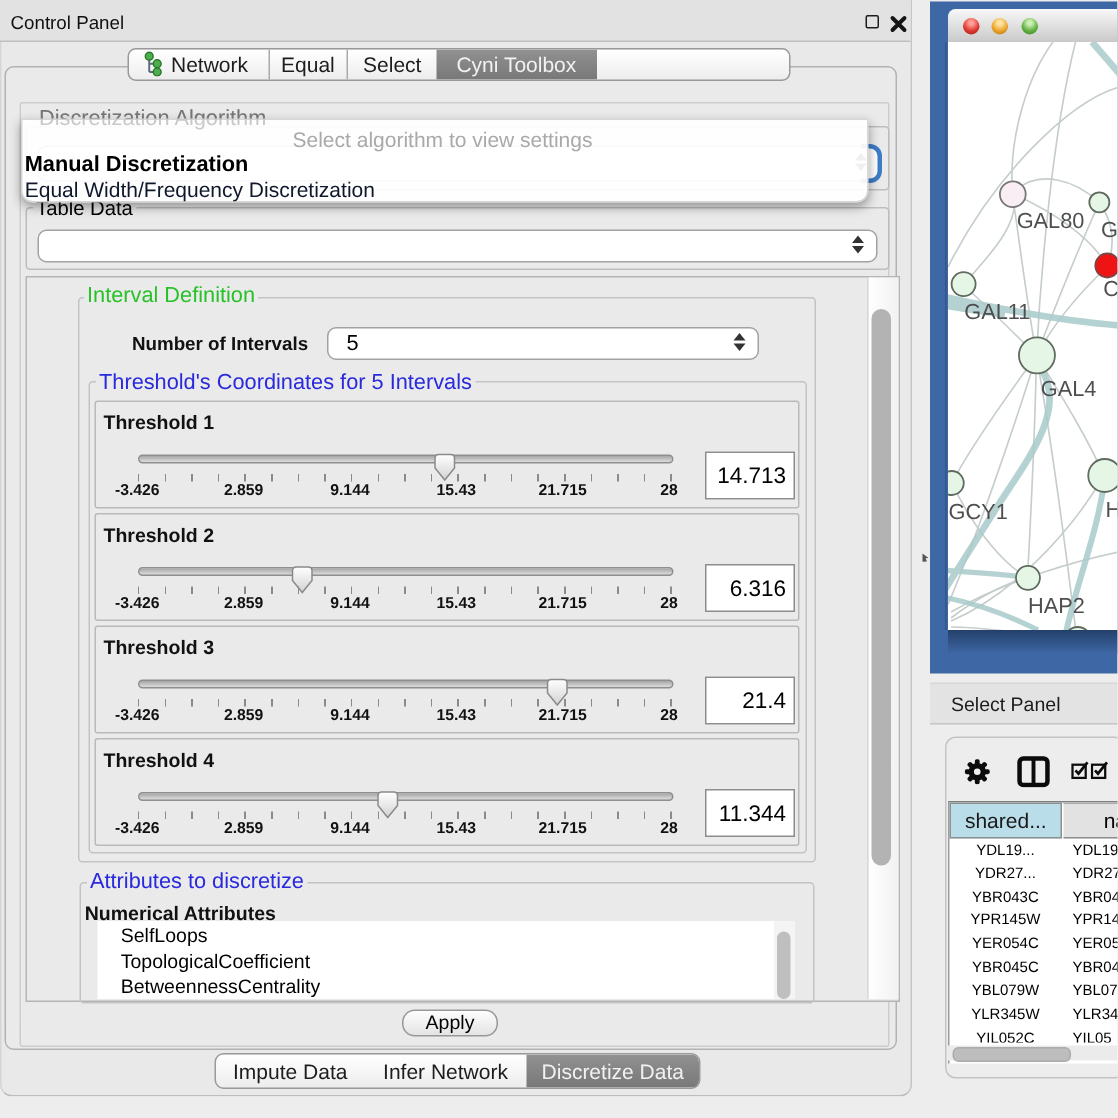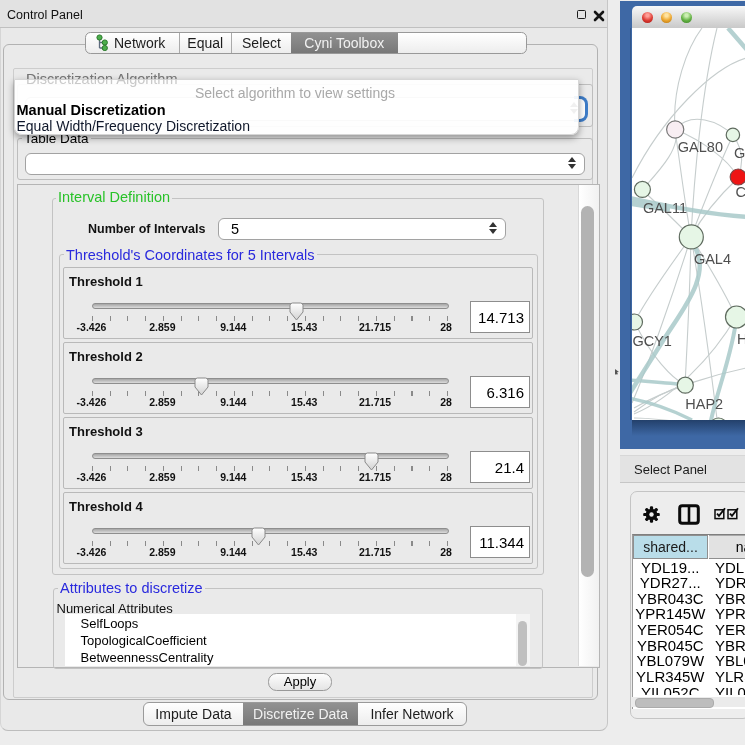--- a/index.html
+++ b/index.html
@@ -13,21 +13,21 @@
 .thp{position:absolute;left:62.5px;width:468px;height:70px;border:1px solid #b9b9b9;border-radius:2px}
 .thl{position:absolute;left:5.5px;top:6px;font-weight:bold;font-size:13px;color:#111}
 .track{position:absolute;left:28px;top:35px;width:355.5px;height:4.5px;border:1px solid #8e8e8e;border-radius:3px;background:linear-gradient(#a6a6a6,#dcdcdc)}
 .ticks{position:absolute;left:28.5px;top:48.5px;width:356px;height:4.5px;background:repeating-linear-gradient(to right,#8a8a8a 0 1px,transparent 1px 17.75px)}
 .tlab{position:absolute;top:53.5px;width:60px;text-align:center;font-size:10.5px;font-weight:bold;color:#111}
 .vbox{position:absolute;left:406.5px;top:33px;width:53px;height:30.5px;background:#fff;border:1.5px solid #8d8d8d;font-size:15px;text-align:right;padding-right:5px;line-height:31px;color:#000;opacity:.999}
 .thumb{position:absolute;top:34px;width:15px;height:19px}
 .tabseg{height:20px;line-height:20px;font-size:14px;color:#1d1d1d;text-align:center;float:left;box-sizing:border-box}
 .sep{border-left:1px solid #aaa}
 .dark{background:linear-gradient(#919191,#787878);color:#f1f1f1}
-.row1{height:15.65px;line-height:15.65px;font-size:15px;color:#000;white-space:nowrap}
+.row1{height:15.65px;line-height:15.65px;font-size:10px;color:#000;white-space:nowrap}
 </style></head>
 <body>
 
 <div class="a" style="left:0;top:0;width:606px;height:730px;background:#e9e9e9;border-right:1px solid #c6c6c6;border-bottom:1px solid #bdbdbd;border-left:1px solid #d5d5d5;border-radius:0 0 8px 8px"></div>
 <div class="a" style="left:0;top:0;width:607px;height:27px;background:#e2e2e2;border-bottom:1px solid #c0c0c0"></div>
 <div class="a" style="left:7px;top:7.5px;font-size:12.5px;color:#111">Control Panel</div>
 <div class="a" style="left:577px;top:10px;width:7px;height:7px;border:1.8px solid #1c1c1c;border-radius:1.5px"></div>
 <svg class="a" style="left:593px;top:9.5px" width="12" height="12" viewBox="0 0 12 12">
     <path d="M2 2 L10 10 M10 2 L2 10" stroke="#141414" stroke-width="2.6" stroke-linecap="round"></path>
   </svg>
@@ -150,35 +150,35 @@
     <div class="tlab" style="left:68.9px">2.859</div>
     <div class="tlab" style="left:139.8px">9.144</div>
     <div class="tlab" style="left:210.7px">15.43</div>
     <div class="tlab" style="left:281.6px">21.715</div>
     <div class="tlab" style="left:352.5px">28</div>
   <div class="vbox">11.344</div>
 </div>
 
 <div class="grp" style="left:53px;top:587.5px;width:488px;height:79px;border-color:#c3c3c3"></div>
 <div class="gt" style="left:58px;top:580px;color:#2929dd">Attributes to discretize</div>
-<div class="a" style="left:56.5px;top:600.5px;font-size:13px;font-weight:normal;color:#111">Numerical Attributes</div>
+<div class="a" style="left:56.5px;top:600.5px;font-size:13px;font-weight:bold;color:#111">Numerical Attributes</div>
 <div class="a" style="left:64.5px;top:613.5px;width:465px;height:52.5px;background:#fff">
   <div style="position:absolute;left:16px;top:2px;font-size:13px">SelfLoops</div>
   <div style="position:absolute;left:16px;top:19px;font-size:13px">TopologicalCoefficient</div>
   <div style="position:absolute;left:16px;top:36px;font-size:13px">BetweennessCentrality</div>
   <div style="position:absolute;right:0;top:0;width:14px;height:52.5px;background:#f4f4f4"></div>
   <div style="position:absolute;right:2.5px;top:7.5px;width:9px;height:45px;border-radius:4.5px;background:#bfbfbf"></div>
 </div>
 
 <div class="a" style="left:268px;top:672.5px;width:62px;height:16px;border:1px solid #989898;border-radius:8.5px;background:linear-gradient(#fdfdfd,#e4e4e4);text-align:center;font-size:13px;line-height:16px;color:#000">Apply</div>
 
 <div class="a" style="left:143px;top:702px;width:324px;height:24px;border:1px solid #9a9a9a;border-radius:6px;background:linear-gradient(#fff,#ededed);overflow:hidden;box-sizing:border-box">
   <div class="tabseg" style="width:99px;height:22px;line-height:22px">Impute Data</div>
+  <div class="tabseg" style="width:108px;height:22px;line-height:22px">Infer Network</div>
   <div class="tabseg dark" style="width:115px;height:22px;line-height:22px">Discretize Data</div>
-  <div class="tabseg" style="width:108px;height:22px;line-height:22px">Infer Network</div>
 </div>
 
 <div class="a" style="left:620px;top:1px;width:125px;height:448px;background:#3e68a5"></div>
 <div class="a" style="left:631.5px;top:6px;width:113.5px;height:22px;background:linear-gradient(#f8f8f8,#c9c9c9);border-radius:5px 0 0 0;border-bottom:1px solid #9a9a9a"></div>
 <div class="a" style="left:641.7px;top:12px;width:11px;height:11px;border-radius:50%;background:radial-gradient(circle at 50% 30%,#ff9d96 0 15%,#dd3b33 55%,#a01510 100%)"></div>
 <div class="a" style="left:661.2px;top:12px;width:11px;height:11px;border-radius:50%;background:radial-gradient(circle at 50% 30%,#ffe3a0 0 15%,#eca62e 55%,#b06f0a 100%)"></div>
 <div class="a" style="left:681px;top:12px;width:11px;height:11px;border-radius:50%;background:radial-gradient(circle at 50% 30%,#ccefb2 0 15%,#64b244 55%,#357f20 100%)"></div>
 <div class="a" style="left:631.5px;top:28px;width:113.5px;height:392px;background:#fff;overflow:hidden">
 <svg width="114" height="392" viewBox="0 0 114 392">
   <g fill="none" stroke="#c6cdcd" stroke-width="1.1">

